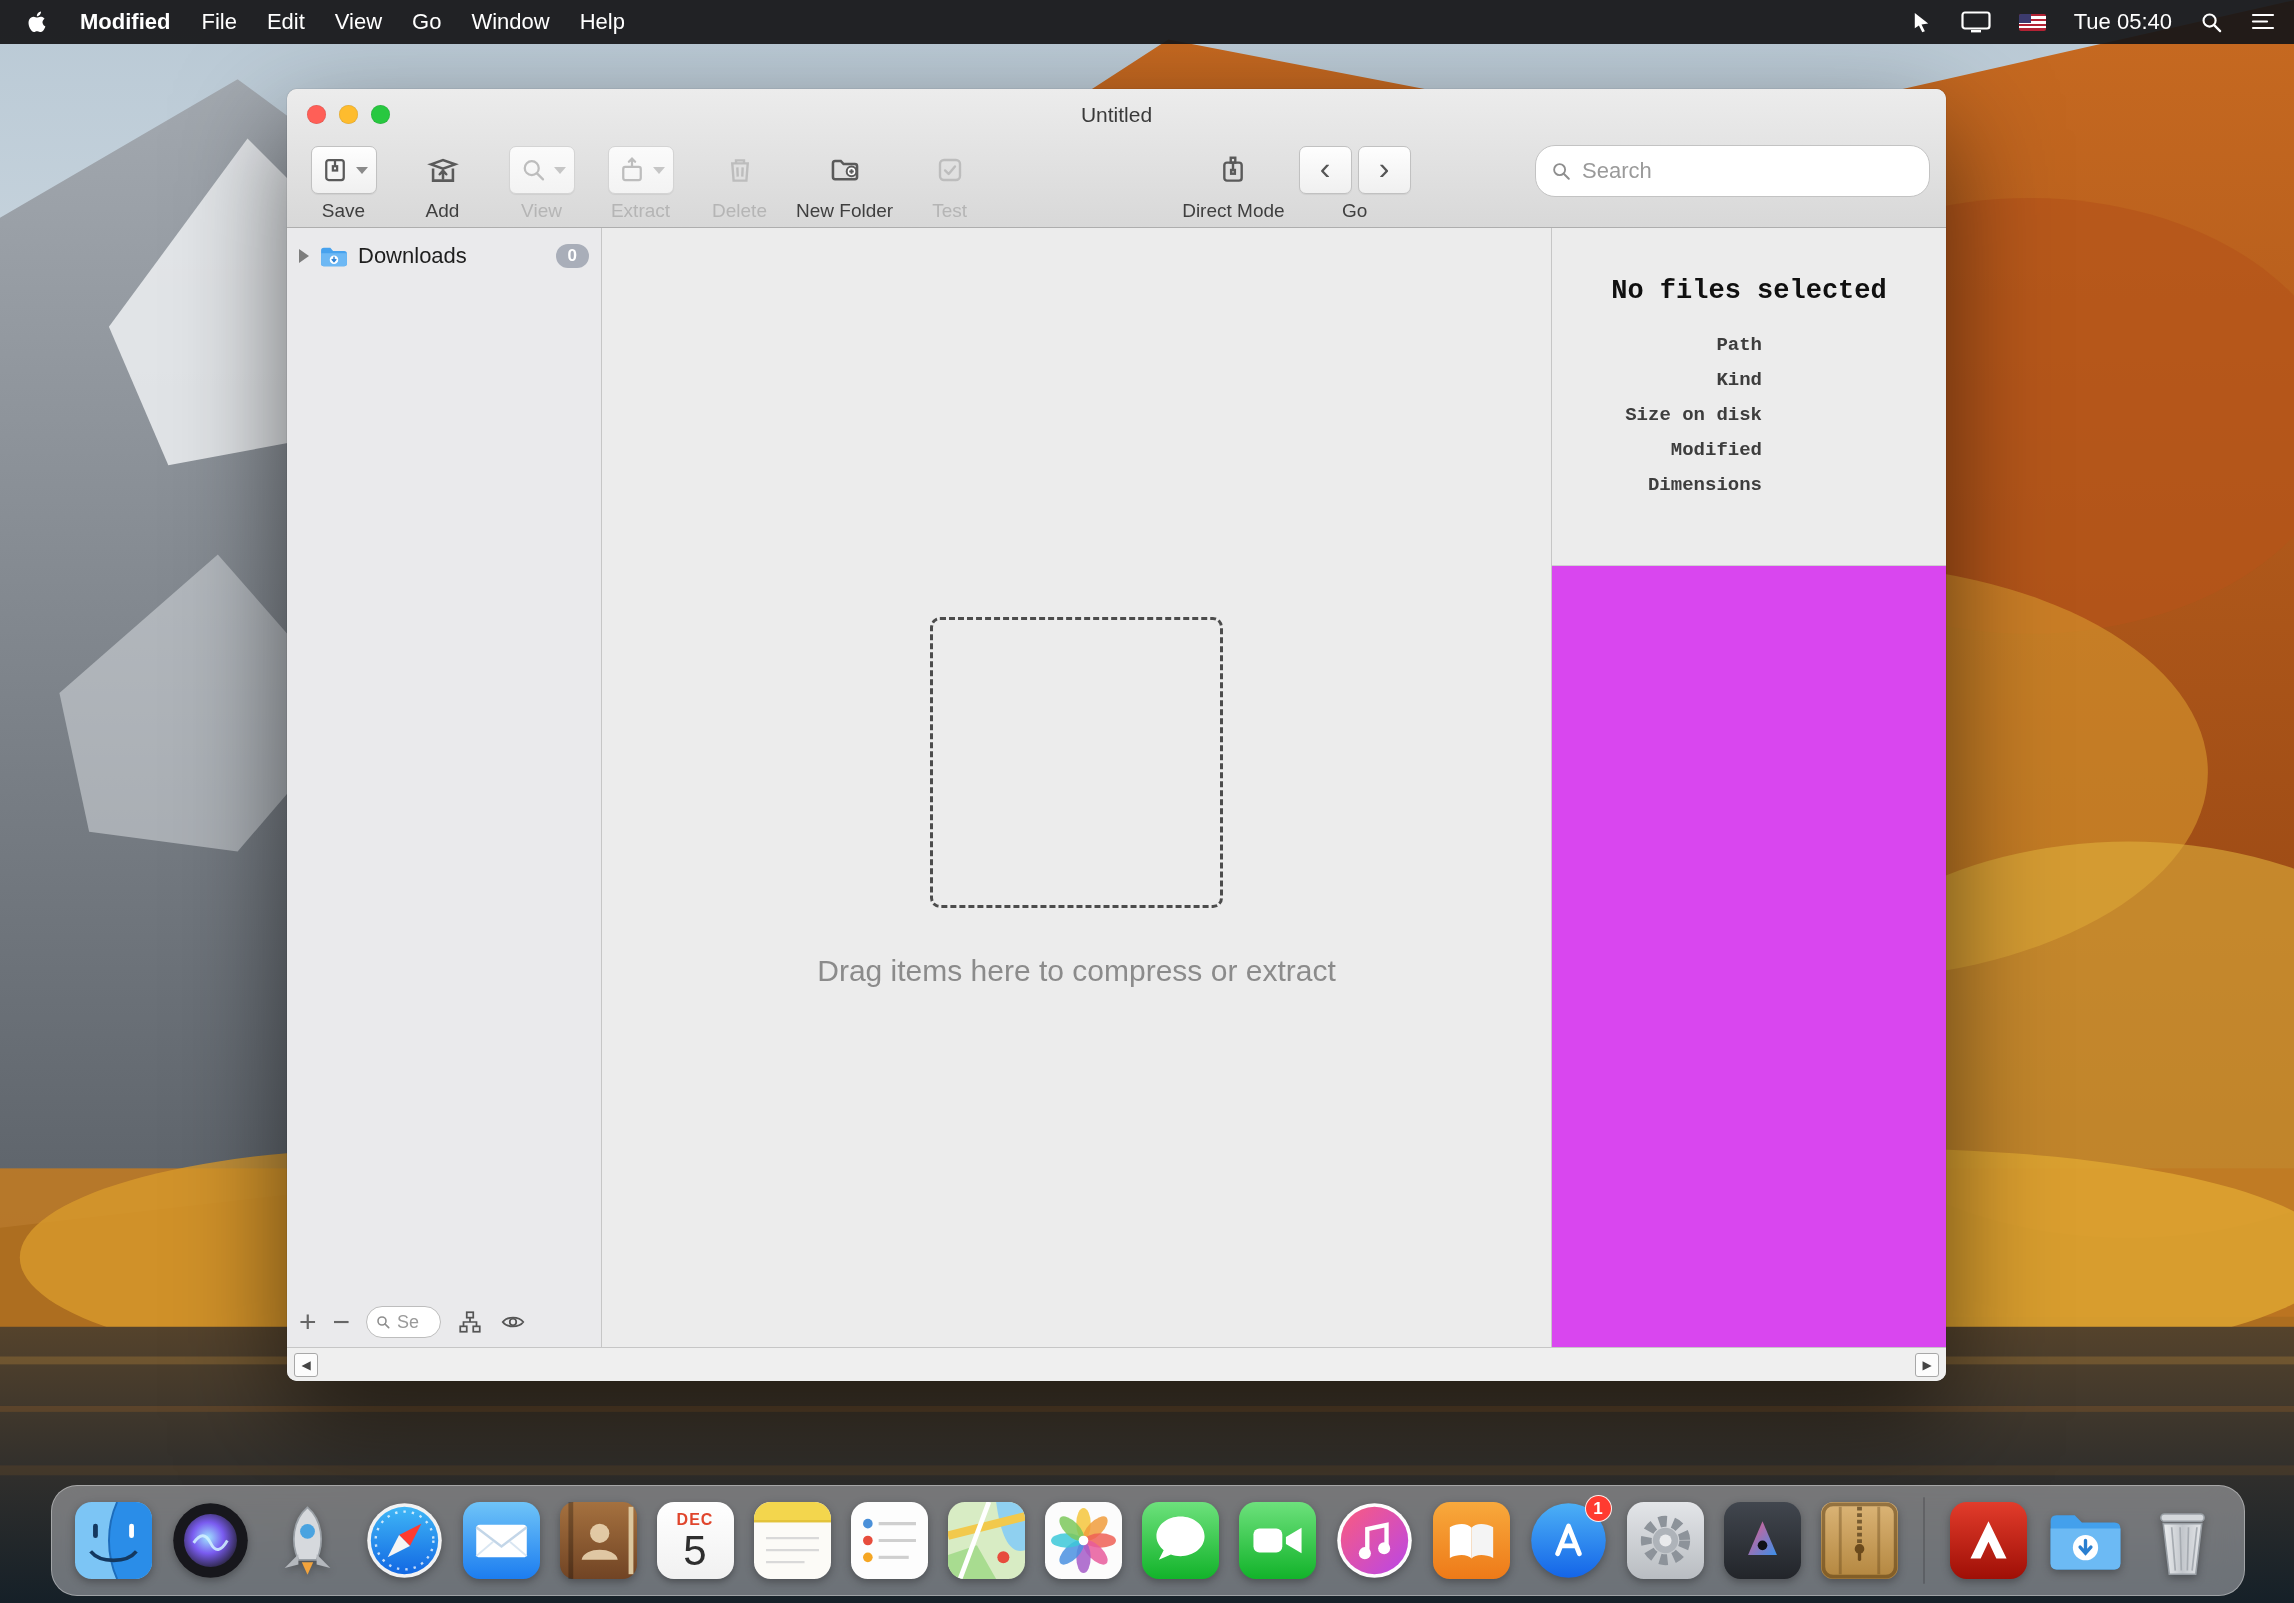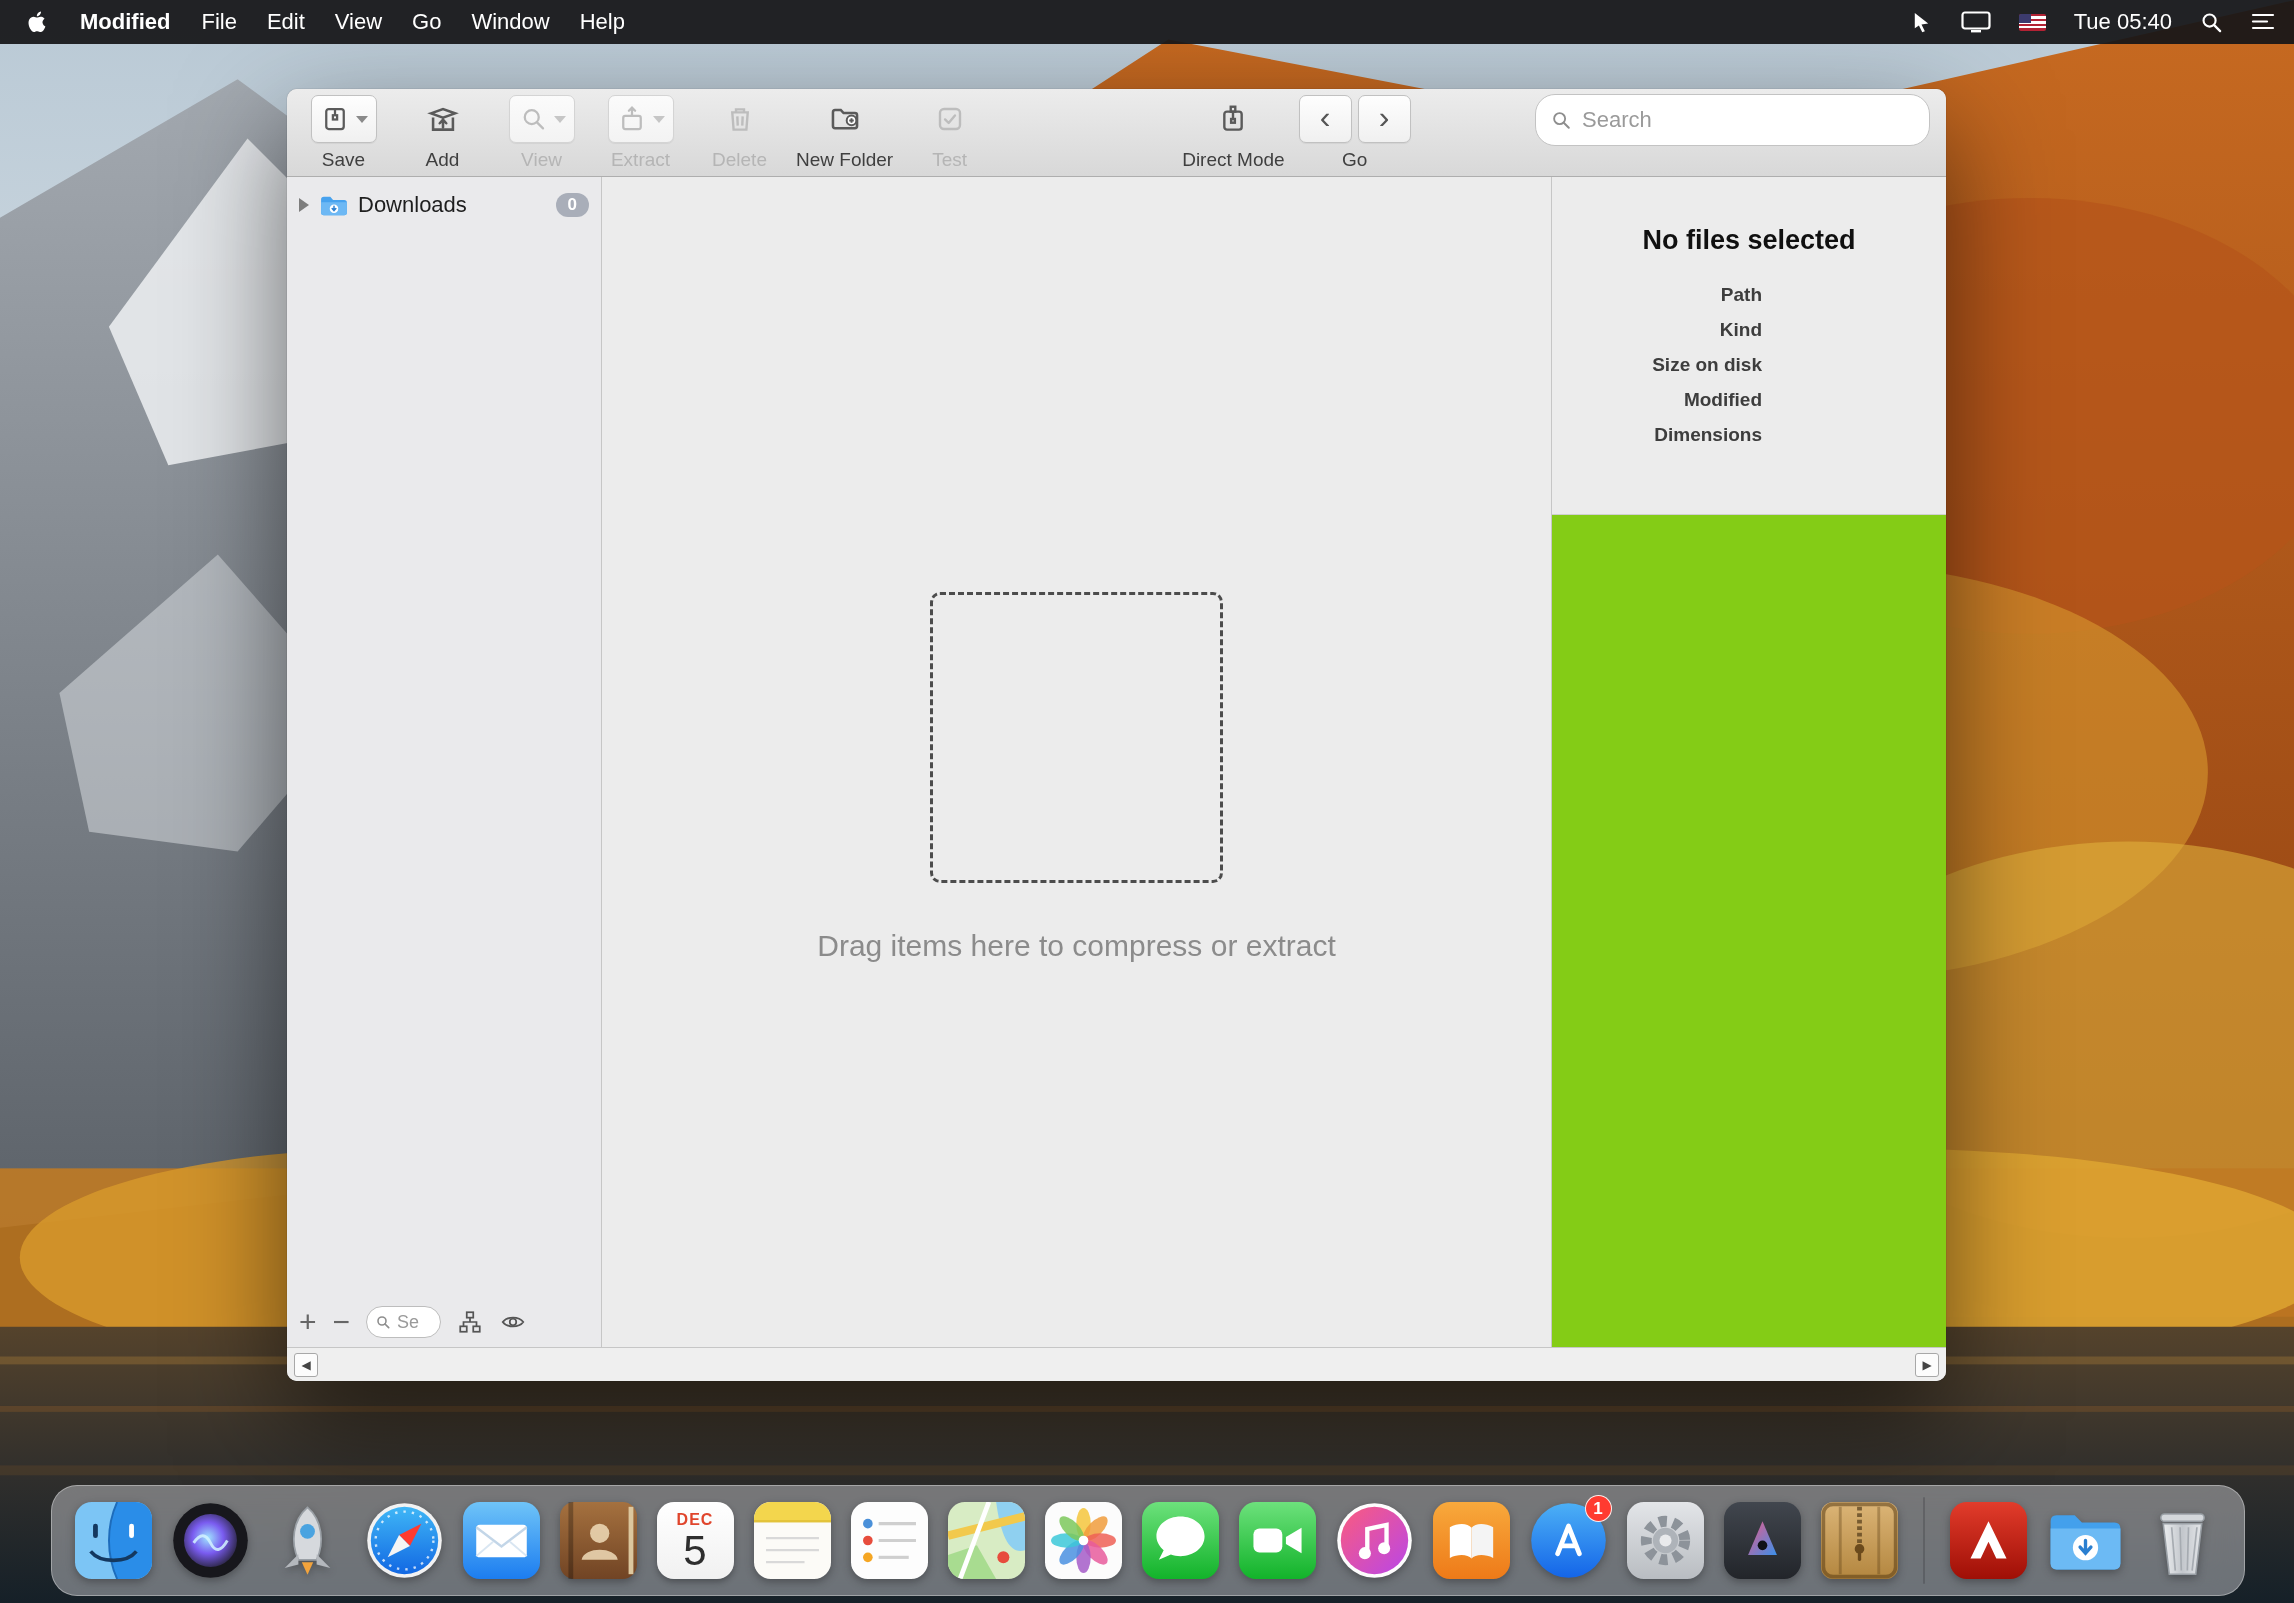--- a/index.html
+++ b/index.html
@@ -74,21 +74,21 @@
     font-family:"Liberation Sans","DejaVu Sans",sans-serif;}
   .sb-search input::placeholder{color:#9a9a9a;}
   .sb-ico{color:#555;display:flex;align-items:center;}
 
   
   .main{flex:1;background:#ececec;display:flex;flex-direction:column;align-items:center;justify-content:center;padding-top:30px;}
   .dropzone{width:293px;height:291px;border:3px dashed #4c4c4c;border-radius:10px;}
   .drop-hint{margin-top:46px;font-size:30px;color:#8b8b8b;}
 
   
-  .inspector{width:395px;border-left:1px solid #c6c6c6;display:flex;flex-direction:column;background:#84cc16;}
+  .inspector{width:395px;border-left:1px solid #c6c6c6;display:flex;flex-direction:column;background:#d946ef;font-family:Liberation Mono, monospace;}
   .inspector-top{height:338px;background:#ececec;border-bottom:1px solid #cfcfcf;padding-top:48px;}
   .inspector-title{font-size:27px;font-weight:bold;color:#101010;text-align:center;}
   .fields{margin-top:28px;display:flex;flex-direction:column;gap:13px;}
   .field-label{width:210px;text-align:right;font-size:19px;font-weight:bold;color:#3d3d3d;}
   .comment-area{flex:1;background:#fff;padding:12px 10px;}
   .comment-ph{color:#b2b2b2;font-size:23px;}
 
   
   .scroll-strip{height:34px;background:#efefef;border-top:1px solid #c6c6c6;position:relative;}
   .scroll-btn{position:absolute;top:50%;transform:translateY(-50%);width:24px;height:24px;border:1px solid #a8a8a8;
@@ -198,20 +198,28 @@
               <line x1="2" y1="10.5" x2="16" y2="10.5"></line>
               <line x1="2" y1="17" x2="22" y2="17"></line>
             </g>
           </svg>
       </span>
     </div>
   </div>
 
   <div class="window">
     <div class="chrome">
+      <div class="titlebar">
+        <div class="lights">
+          <span class="light red"></span>
+          <span class="light yellow"></span>
+          <span class="light green"></span>
+        </div>
+        <div class="title">Untitled</div>
+      </div>
 
       <div class="toolbar">
 
         <div class="tool">
           <div class="iconrow">
               <div class="bezel">
             <span class="tool-icon">
               <svg width="30" height="32" viewBox="0 0 24 24" fill="none" stroke="currentColor" stroke-width="1.8">
                     <rect x="5" y="4" width="14" height="16" rx="2"></rect>
                     <line x1="12" y1="4" x2="12" y2="9"></line>

